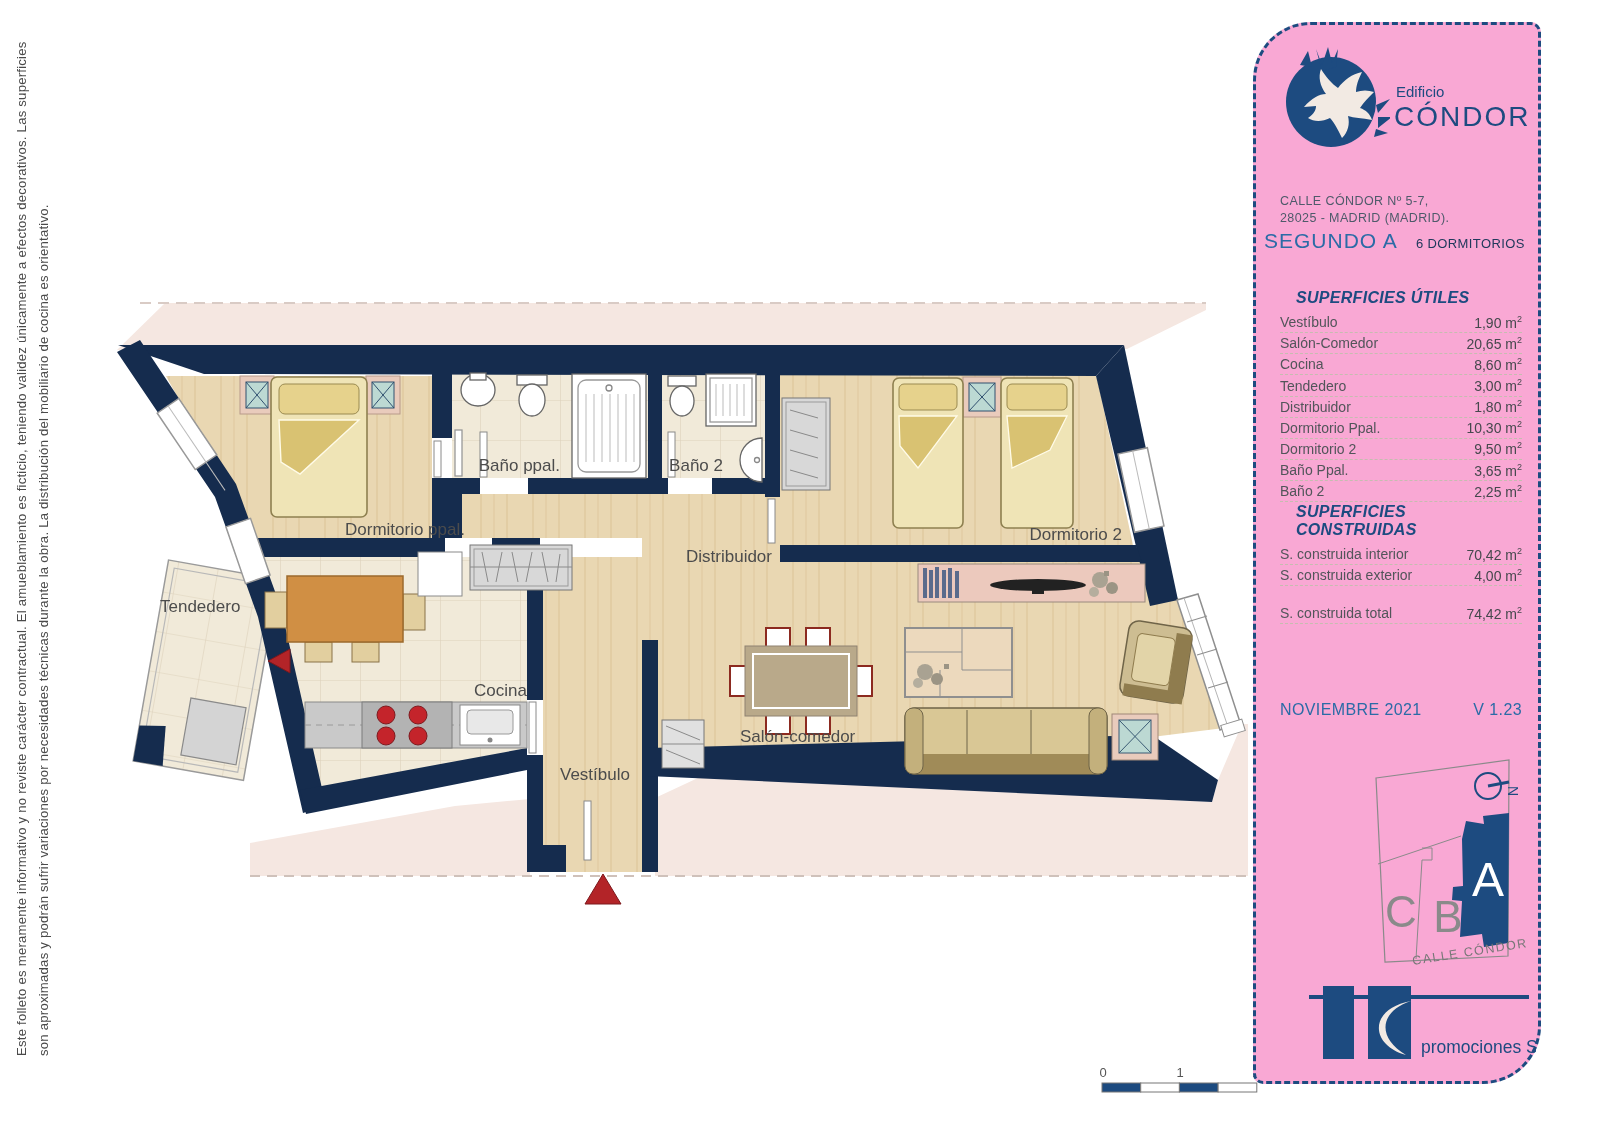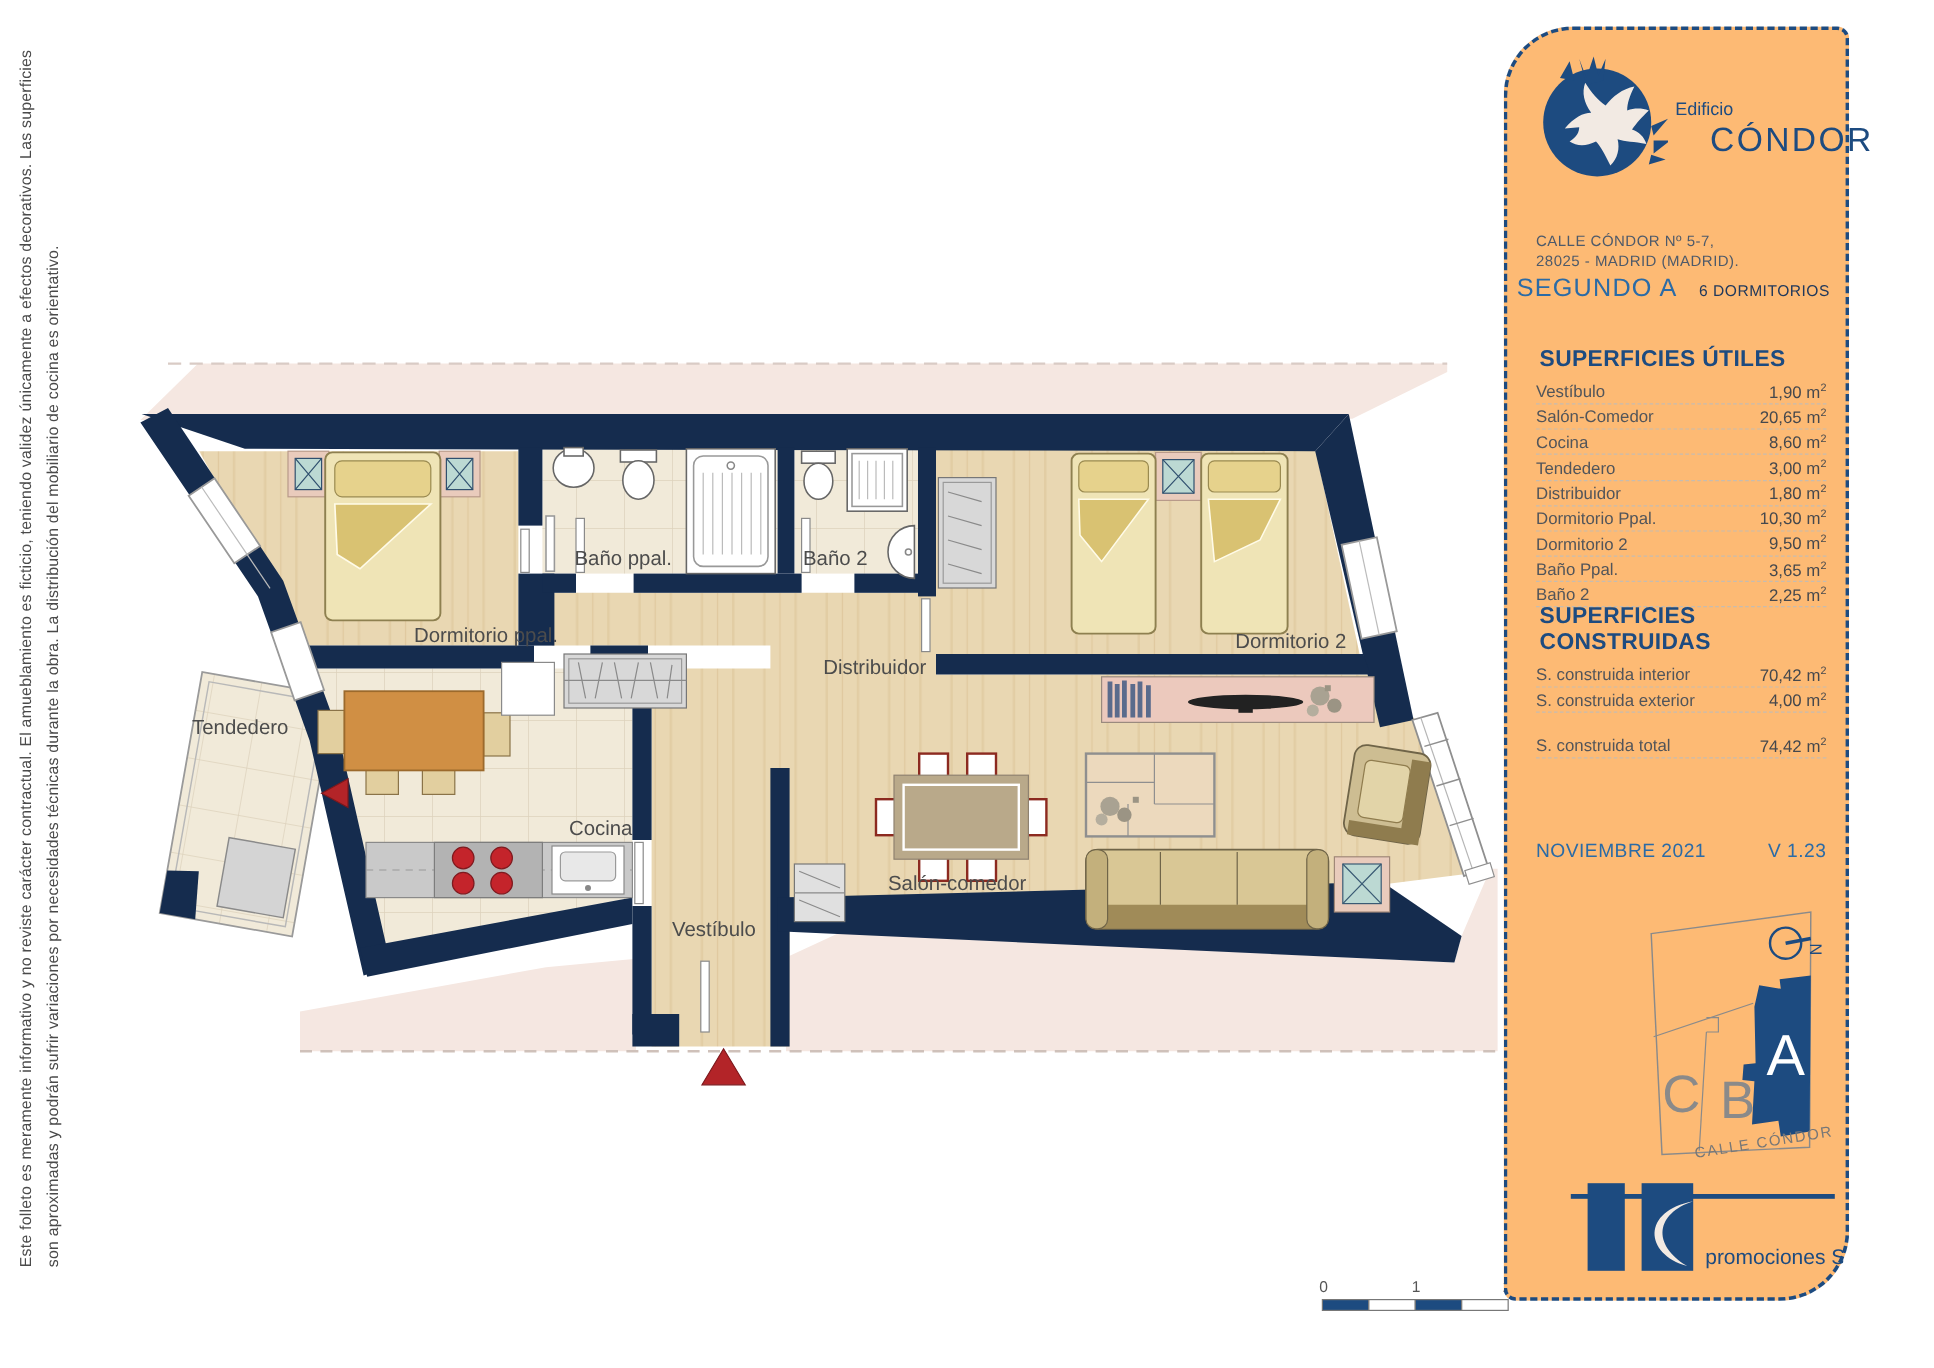--- a/index.html
+++ b/index.html
@@ -8,31 +8,31 @@
   svg text{font-family:"Liberation Sans", sans-serif;}
 
   
   .disc{position:absolute;transform:rotate(-90deg);transform-origin:0 0;
         width:1046px;font-size:13.2px;color:#4a4a4a;letter-spacing:.2px;white-space:nowrap;}
   .disc1{left:14px;top:1056px;}
   .disc2{left:36px;top:1056px;}
 
   
   .panel{position:absolute;left:1253px;top:22px;width:288px;height:1062px;
-         background:#fdba74;border:3px dashed #1d4b80;
+         background:#f9a8d4;border:3px dashed #1d4b80;
          border-radius:58px 10px 58px 10px;box-sizing:border-box;}
   .panel .abs{position:absolute;}
   .edificio{left:140px;top:58px;font-size:15px;color:#1d4b80;}
-  .condor{left:138px;top:76px;font-size:28px;color:#1d4b80;letter-spacing:2px;margin-left:31px;}
+  .condor{left:138px;top:76px;font-size:28px;color:#1d4b80;letter-spacing:2px;}
   .address{left:24px;top:168px;font-size:12.5px;line-height:17px;color:#4e5a6a;letter-spacing:.4px;}
   .unitrow{left:8px;top:204px;display:flex;align-items:baseline;}
   .unit{font-size:21px;color:#2b6ba6;letter-spacing:1px;}
   .dorms{font-size:13px;color:#21395c;margin-left:18px;letter-spacing:.4px;}
   .sec{width:242px;}
-  .sec h3{margin:0 0 5px 3px;font-size:19px;color:#1d4b80;letter-spacing:.3px;}
+  .sec h3{margin:0 0 5px 16px;font-size:16px;color:#1d4b80;letter-spacing:.3px;font-style:italic;}
   .s-row{display:flex;justify-content:space-between;align-items:baseline;
          border-bottom:1px dashed #c6bcb0;padding:1.5px 0 2px 0;}
   .s-row.gap{margin-top:17px;gap:35px;}
   .s-label{font-size:14px;color:#52555a;}
   .s-val{font-size:14px;color:#45484d;}
   .s-val sup{font-size:9px;}
   .daterow{left:24px;top:676px;width:242px;display:flex;justify-content:space-between;
            font-size:16px;color:#2b6ba6;letter-spacing:.4px;}
 </style>
 </head>

